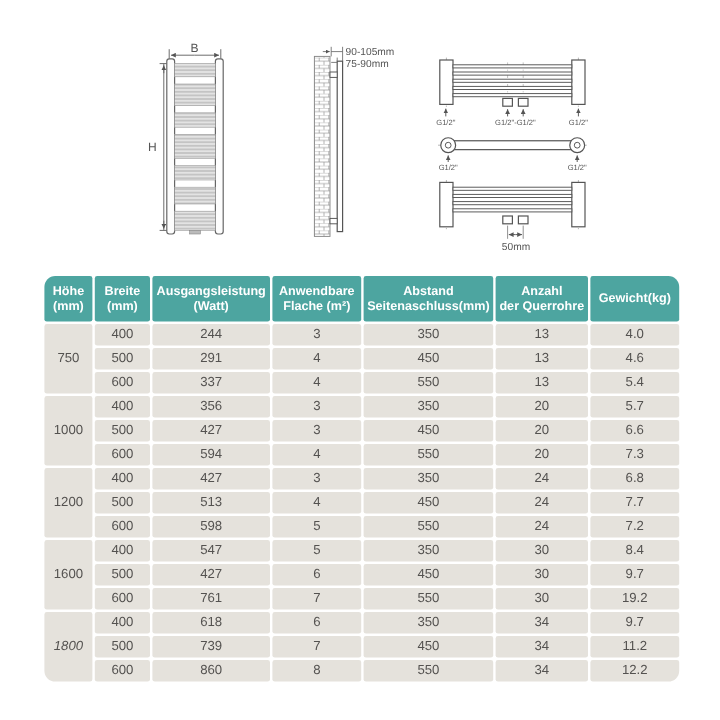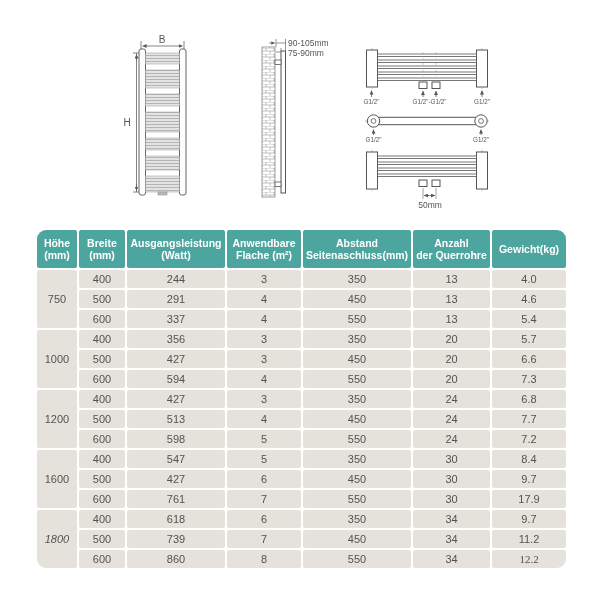--- a/index.html
+++ b/index.html
@@ -22,21 +22,21 @@
     line-height:1.18; height:36px; padding:1px 0; border-radius:2px;
     white-space:nowrap; overflow:hidden;
   }
   table.spec thead th:first-child { border-top-left-radius:9px; }
   table.spec thead th:last-child  { border-top-right-radius:9px; }
   table.spec tbody td, table.spec tbody th.hoehe {
     background:#E5E2DC; color:#545250; font-size:11px; font-weight:normal;
     height:18px; padding:0; border-radius:2px;
   }
   table.spec tbody th.hoehe.last-group { border-bottom-left-radius:9px;font-style:italic; }
-  table.spec tbody tr:last-child td:last-child { border-bottom-right-radius:9px;font-family:Liberation Serif, serif; }
+  table.spec tbody tr:last-child td:last-child { border-bottom-right-radius:9px; }
   col.c-hoehe   { width:40px; }
   col.c-breite  { width:46px; }
   col.c-watt    { width:98px; }
   col.c-flaeche { width:74px; }
   col.c-abstand { width:108px; }
   col.c-anzahl  { width:77px; }
   col.c-gewicht { width:74px; }
 </style>
 </head>
 <body>
@@ -299,21 +299,21 @@
             <td>450</td>
             <td>30</td>
             <td>9.7</td>
           </tr>
           <tr>
             <td>600</td>
             <td>761</td>
             <td>7</td>
             <td>550</td>
             <td>30</td>
-            <td>17.9</td>
+            <td>19.2</td>
           </tr>
           <tr>
             <th class="hoehe last-group" rowspan="3">1800</th>
             <td>400</td>
             <td>618</td>
             <td>6</td>
             <td>350</td>
             <td>34</td>
             <td>9.7</td>
           </tr>

